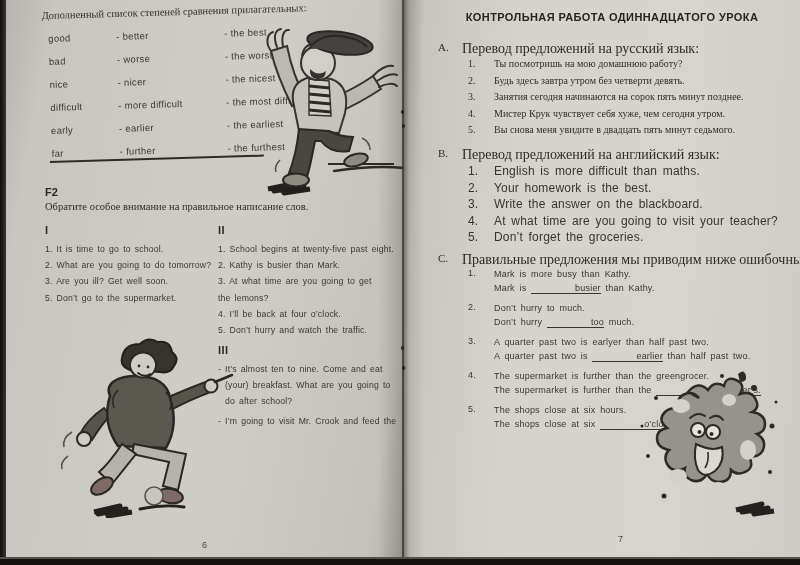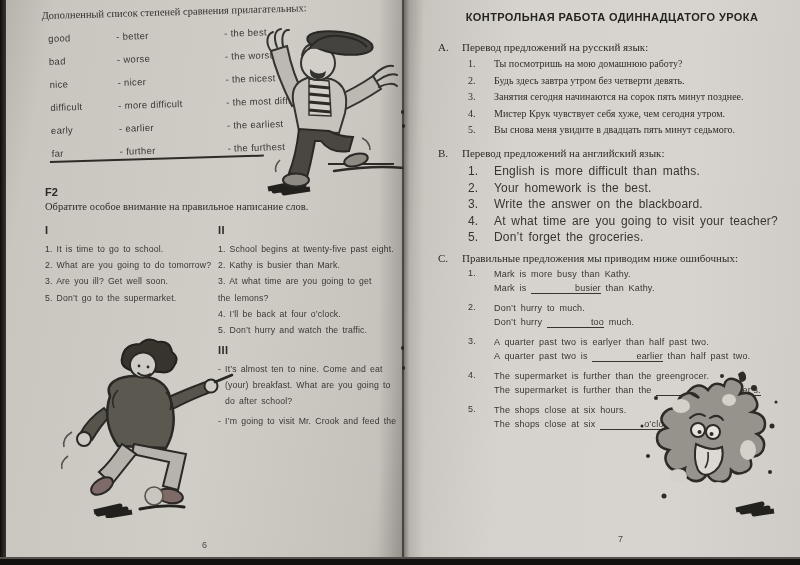--- a/index.html
+++ b/index.html
@@ -35,21 +35,21 @@
   .col .cont{padding-left:0;}
   .col3 .line{white-space:nowrap;}
   .col3 .cont{padding-left:7px;}
   .col3 .gap{margin-top:3px;}
   .page-num{position:absolute;font-size:9px;color:#4a4742;}
 
   
   .rp-title{position:absolute;left:28px;top:11px;width:360px;text-align:center;
             font-size:11px;font-weight:bold;letter-spacing:.4px;color:#26241f;white-space:nowrap;}
   .sec-letter{position:absolute;font-family:"Liberation Serif",serif;font-size:11px;color:#2d2b27;}
-  .sec-head{position:absolute;font-family:"Liberation Serif",serif;font-size:11px;color:#2d2b27;white-space:nowrap;}
+  .sec-head{position:absolute;font-family:"Liberation Serif",serif;font-size:14px;color:#2d2b27;white-space:nowrap;}
   .ru-item{position:absolute;left:64px;font-family:"Liberation Serif",serif;font-size:10px;color:#2f2d29;white-space:nowrap;}
   .ru-item .num{display:inline-block;width:26px;}
   .en-item{position:absolute;left:64px;font-size:12px;letter-spacing:.2px;word-spacing:2px;color:#38352f;white-space:nowrap;}
   .en-item .num{display:inline-block;width:26px;}
   .c-item{position:absolute;left:64px;font-size:9px;letter-spacing:.2px;word-spacing:2px;color:#38352f;white-space:nowrap;}
   .c-item .num{position:absolute;left:0;top:0;width:26px;}
   .c-item .cl{margin-left:26px;line-height:13.8px;}
   .u{border-bottom:1px solid #38352f;padding-bottom:.5px;padding-left:44px;}
   svg{display:block;}
 </style>

